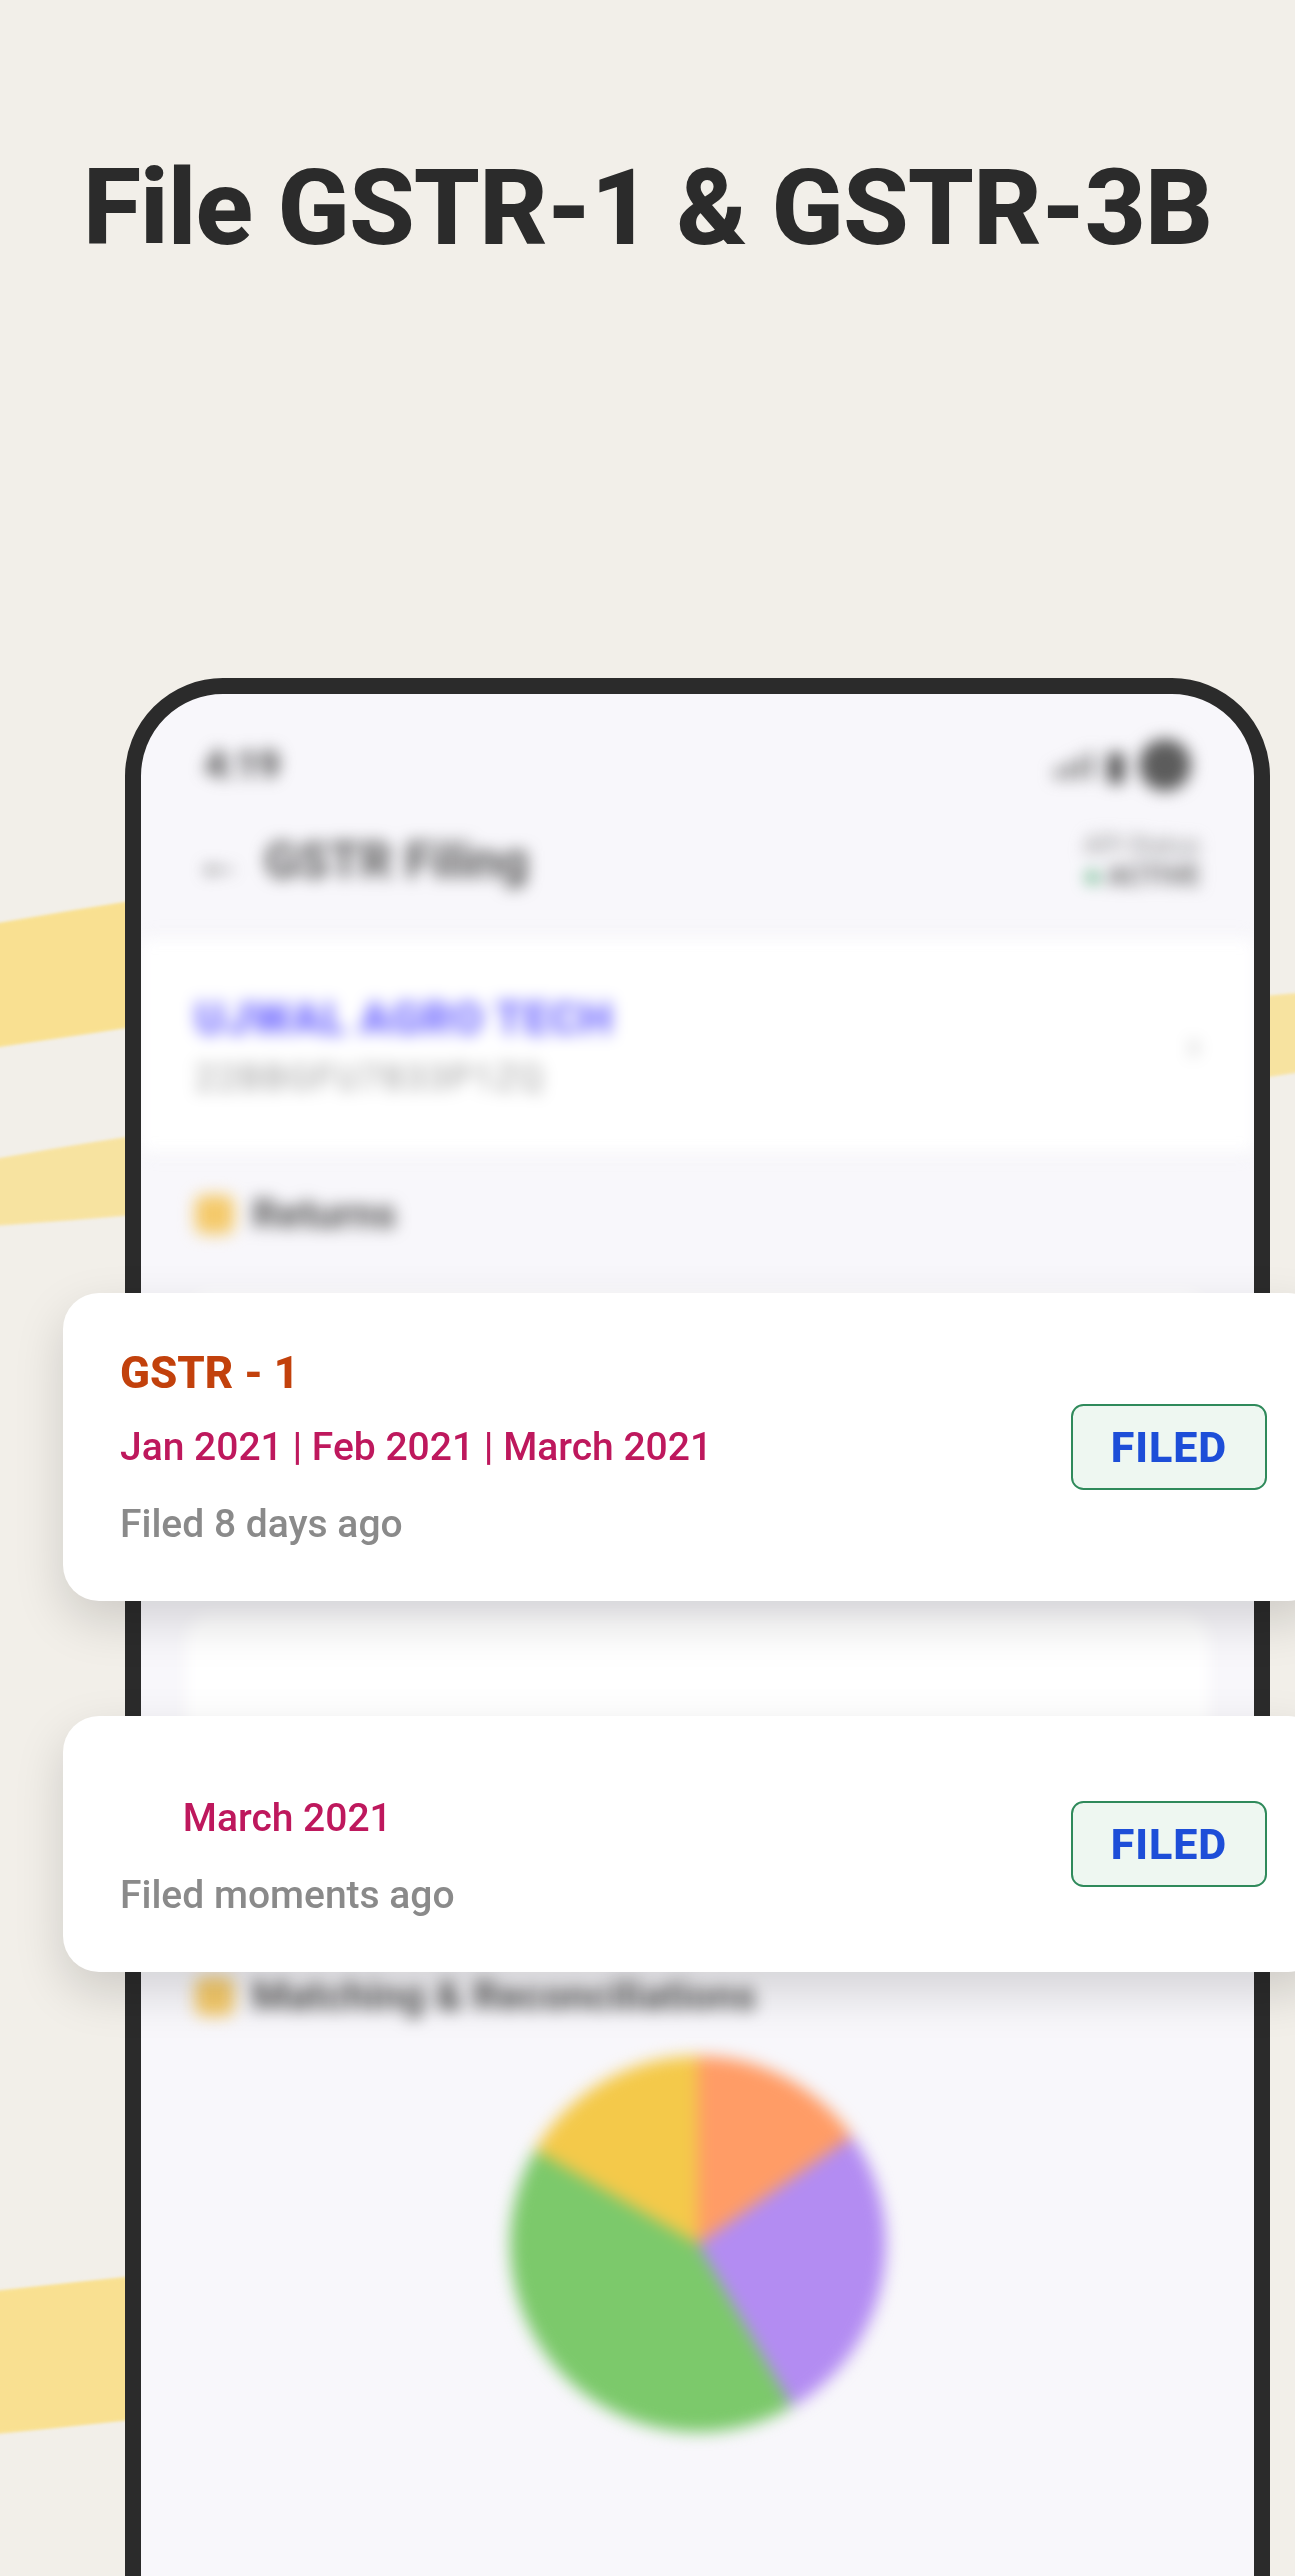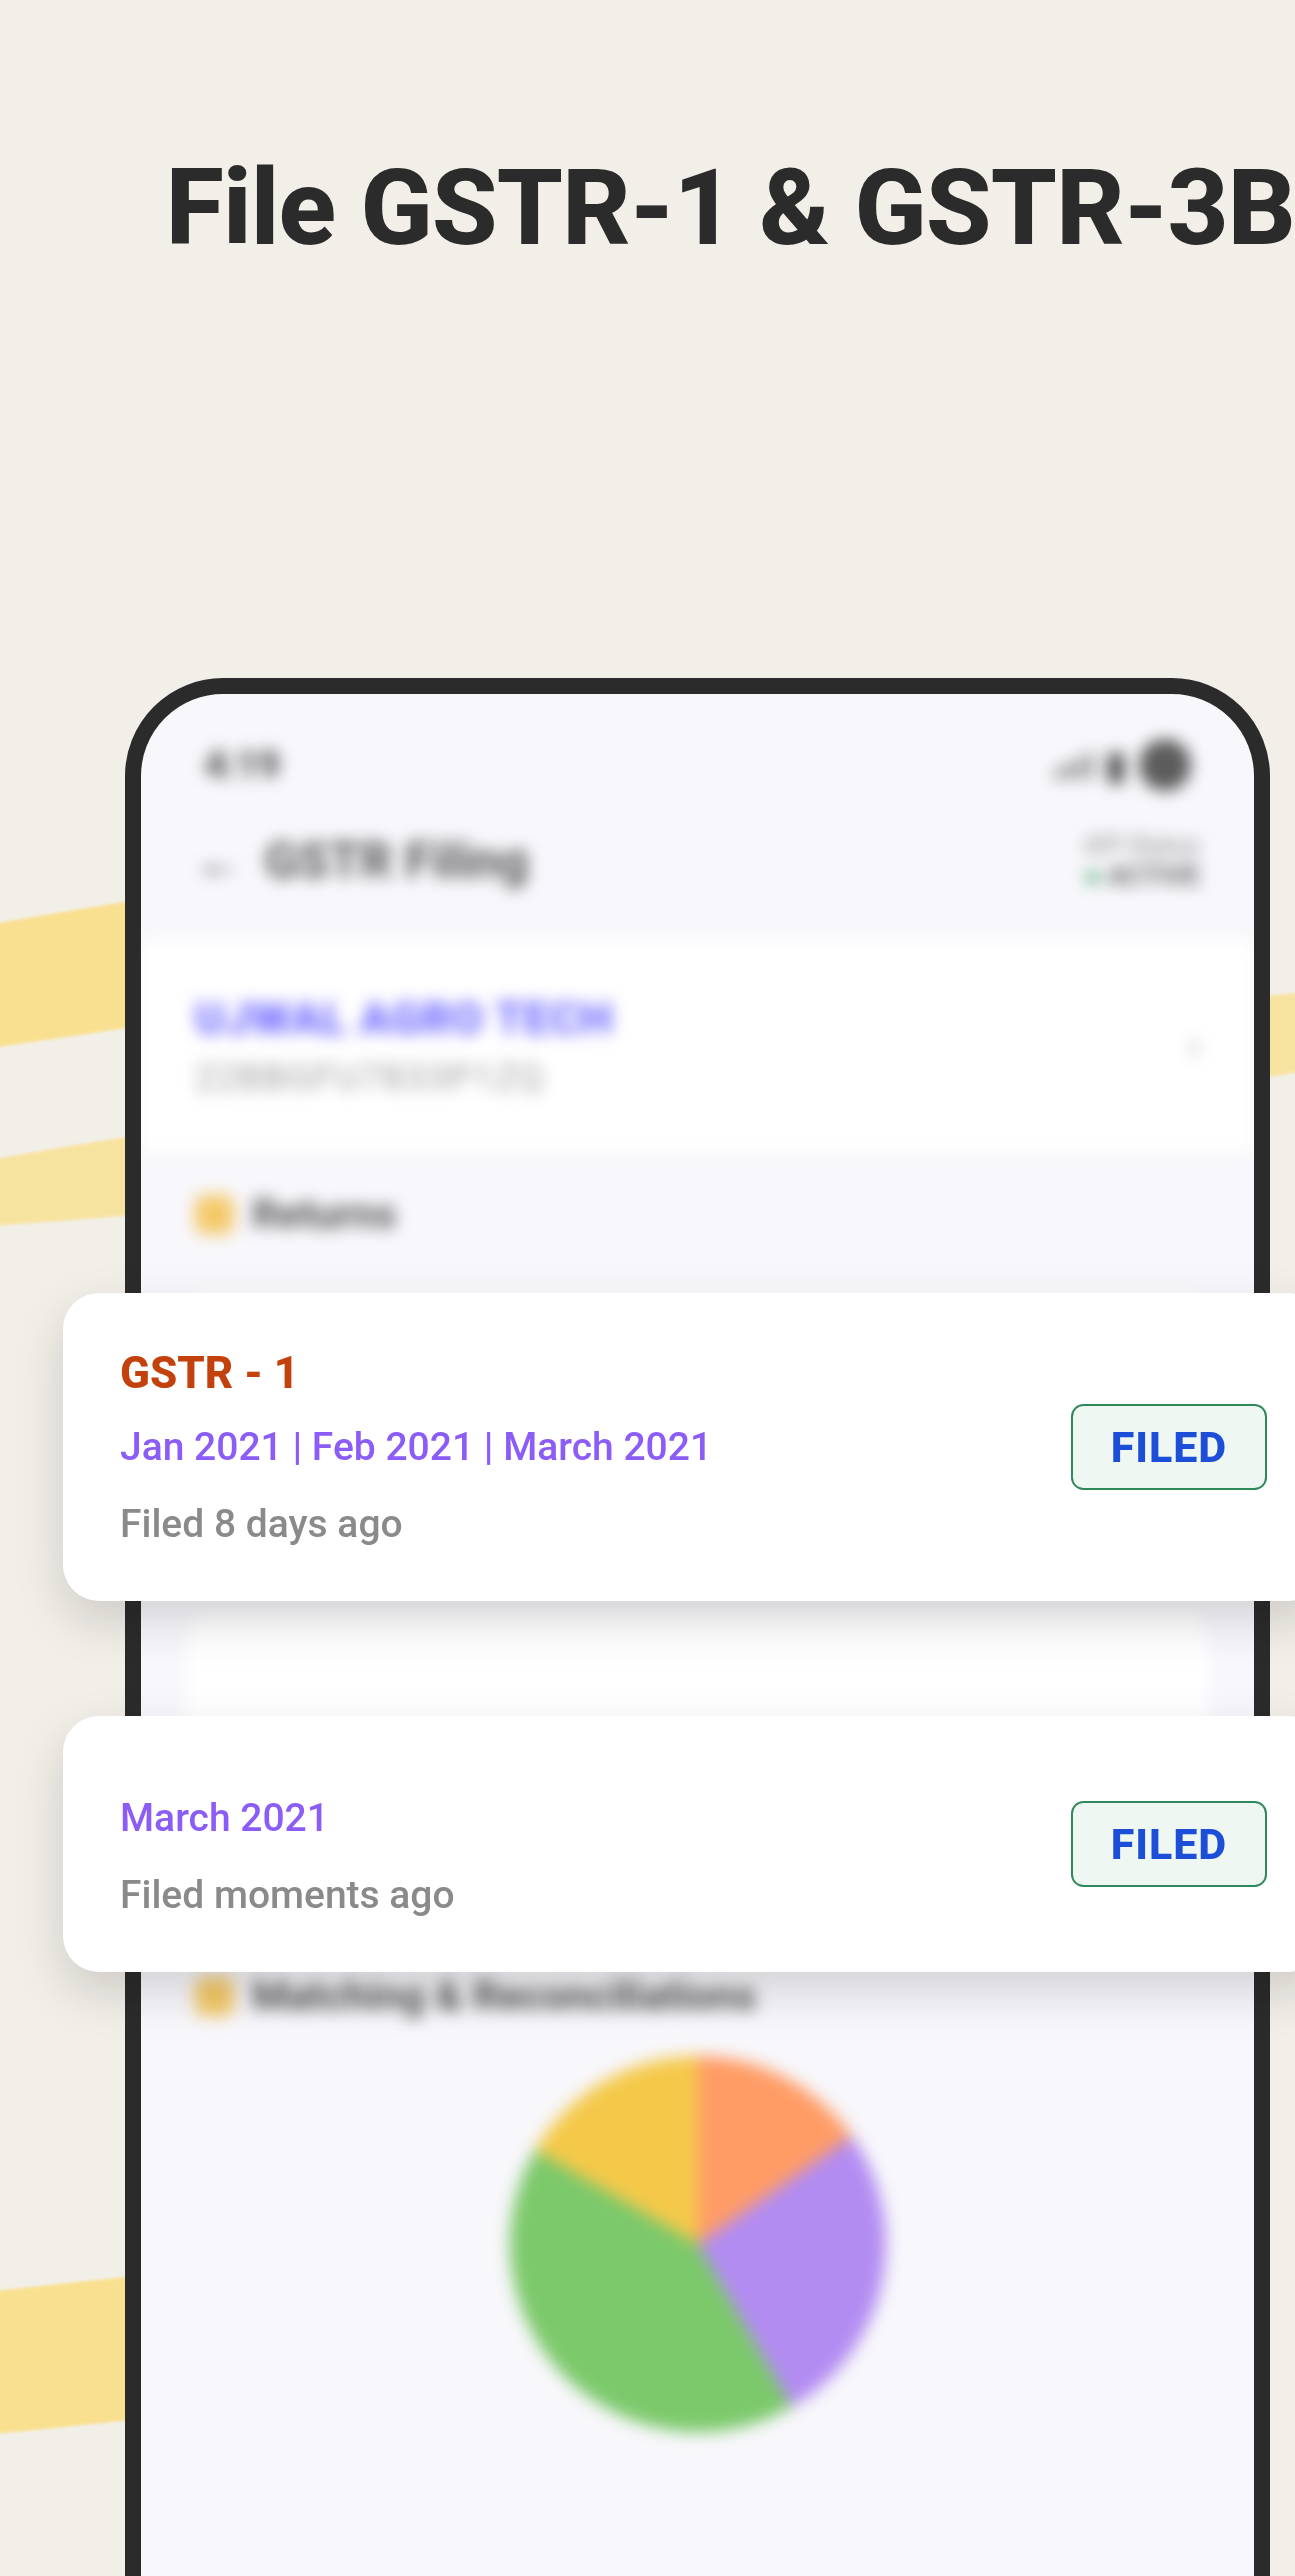--- a/index.html
+++ b/index.html
@@ -27,21 +27,21 @@
   .wave.a { left: -805px; top: 894px; transform: rotate(-9deg); height: 125px; }
   .wave.b { left: -268px; top: 1055px; transform: rotate(-7deg); height: 98px; opacity: .45; }
   .wave.c { left: -894px; top: 2281px; transform: rotate(-6deg); height: 143px; }
 
   
   .page-title {
     position: absolute;
     top: 134px;
     left: 0;
     width: 100%;
-    text-align: right;
+    text-align: center;
     font-size: 106px;
     font-weight: 800;
     line-height: 1.4;
     color: #2b2b2b;
     letter-spacing: -0.9px;
     z-index: 2;
   }
 
   
   .phone {
@@ -141,21 +141,21 @@
     padding: 54px 57px 54px;
     display:flex; align-items:center; justify-content:space-between;
     z-index: 5;
   }
   .card.c1 { top: 1293px; }
   .card.c2 { top: 1716px; }
   .card .left .name {
     font-size: 44px; font-weight:800; color:#c2410c;
   }
   .card .left .period {
-    font-size: 39px; color:#8b5cf6; margin-top:25px; font-weight:500;
+    font-size: 39px; color:#be185d; margin-top:25px; font-weight:500;text-align:center;
   }
   .card .left .ago {
     font-size: 39px; color:#8a8a8a; margin-top:31px; font-weight:500;
   }
   .badge {
     border: 2.7px solid #2f8a5b;
     color:#1d4ed8;
     background:#eef7f1;
     border-radius: 12.5px;
     padding: 16px 38px;

